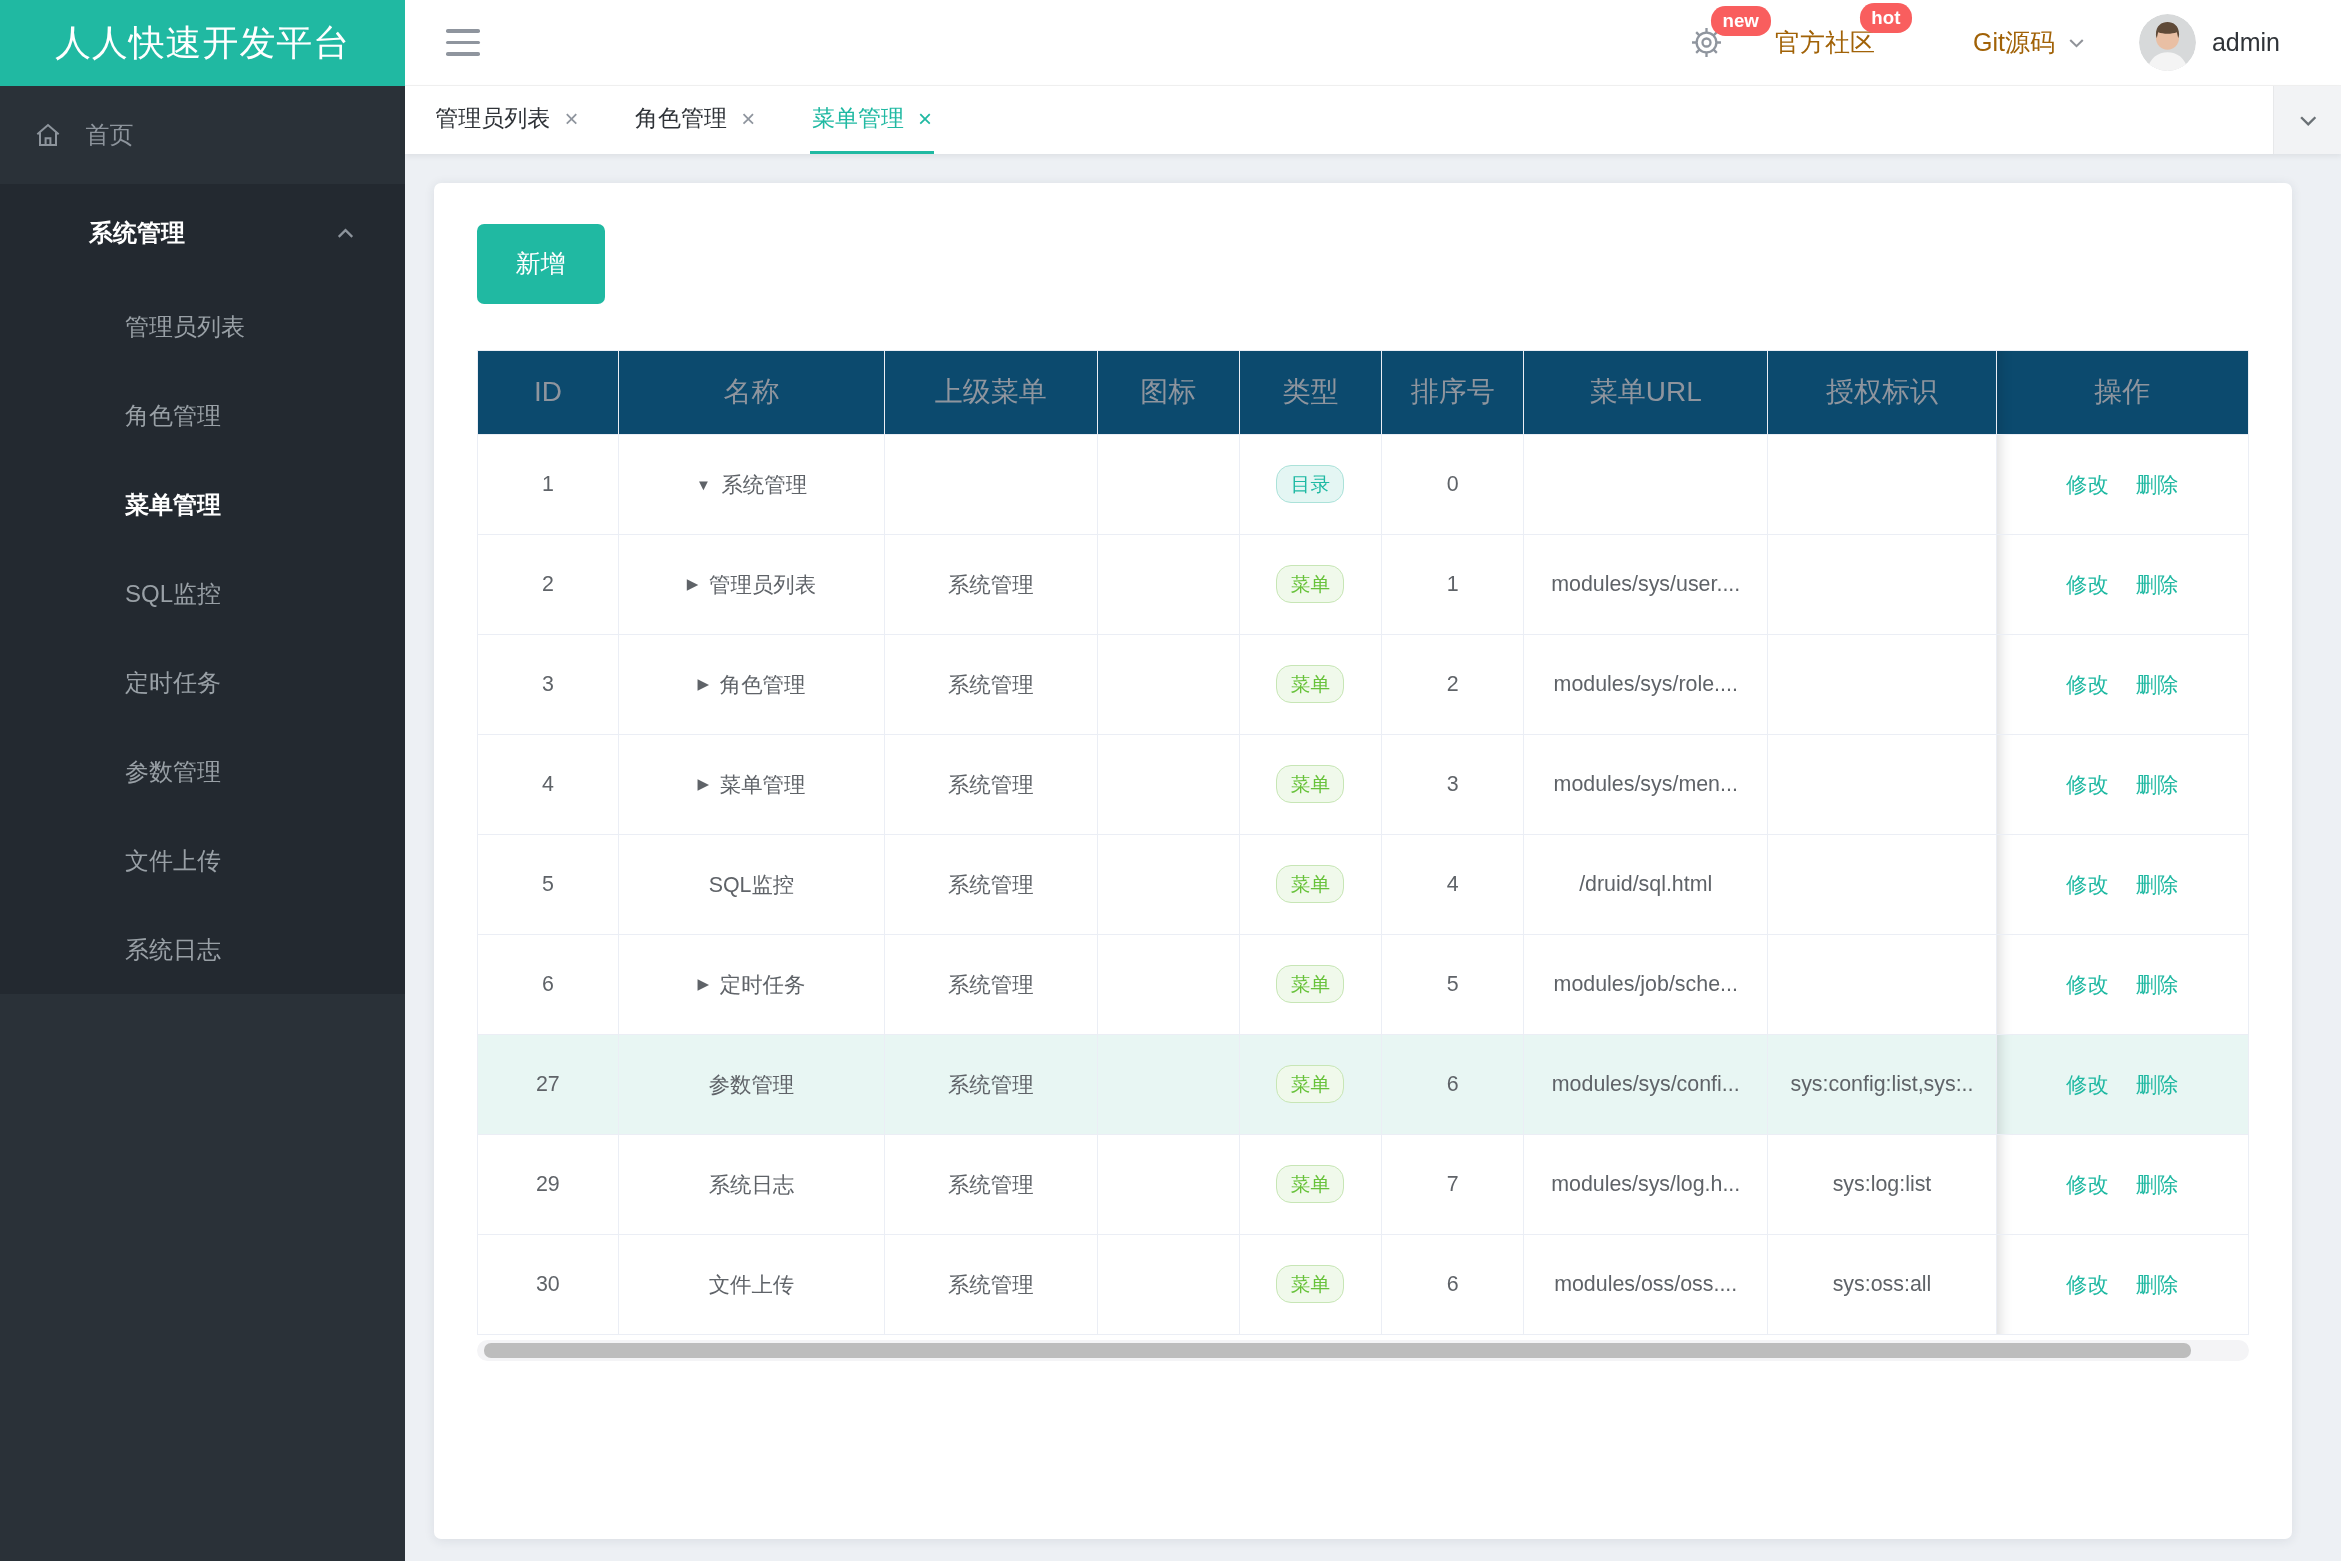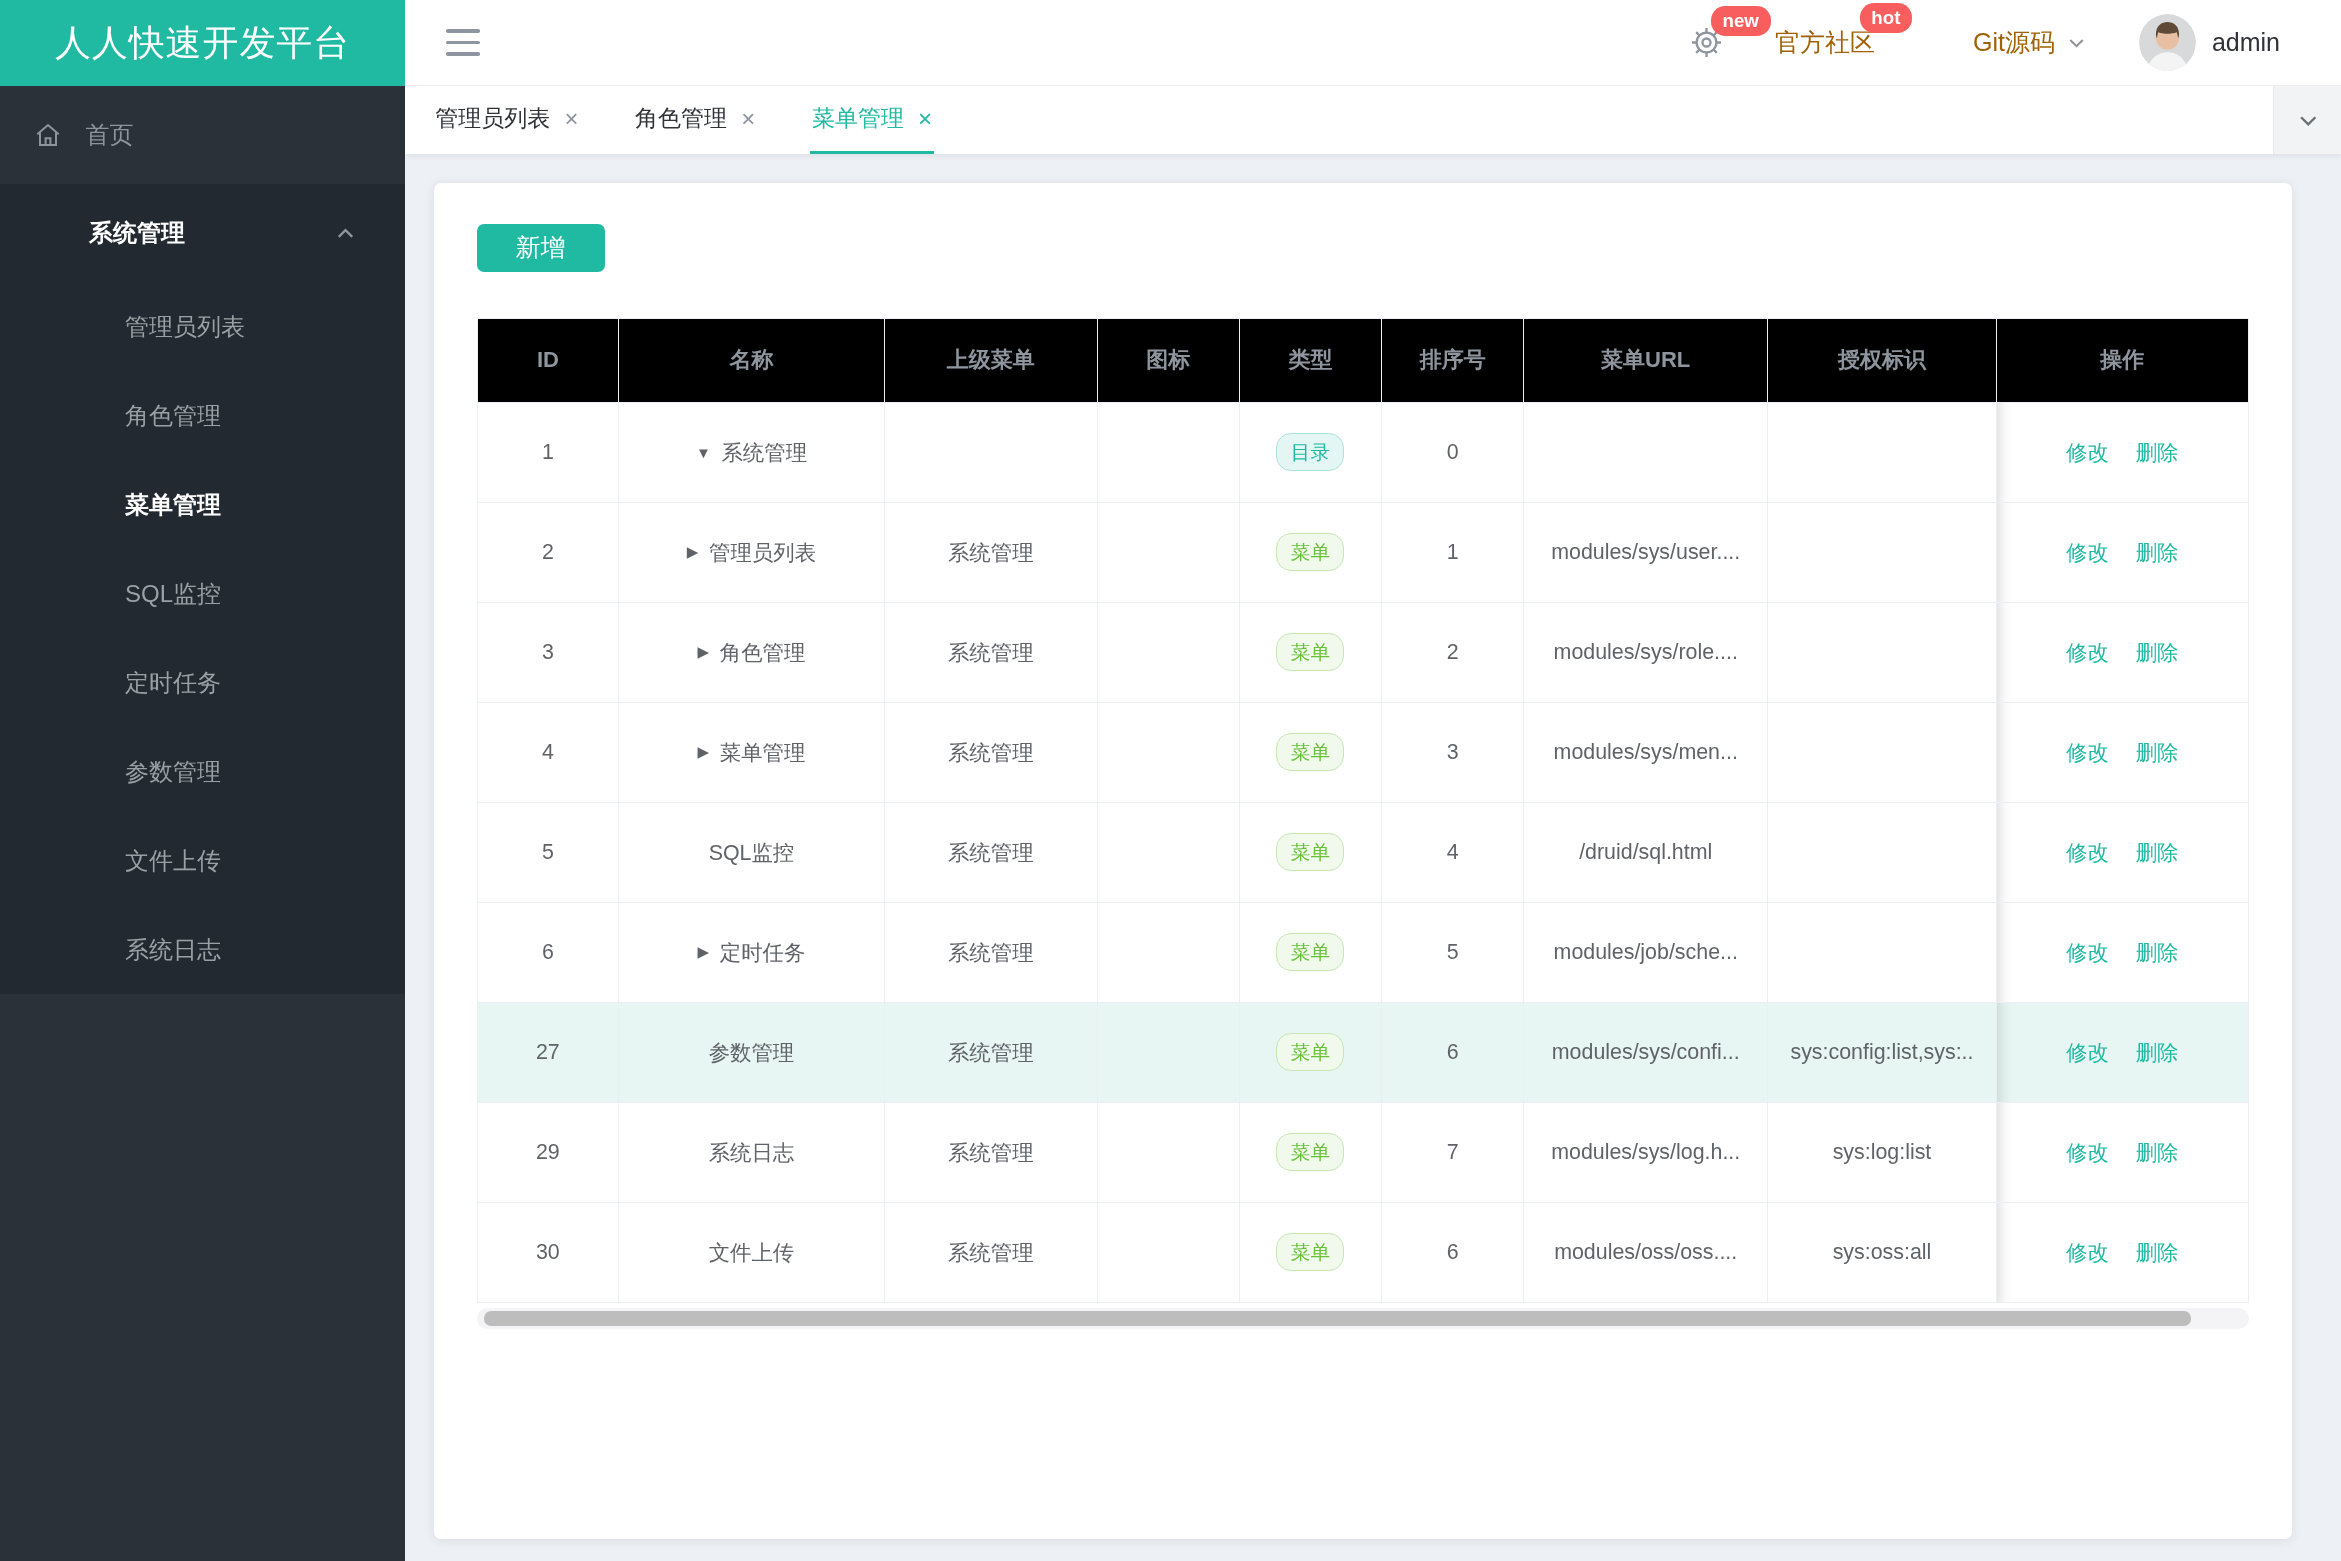--- a/index.html
+++ b/index.html
@@ -37,25 +37,25 @@
   .tabbar { height:68px; background:#fff; display:flex; align-items:stretch; padding-left:28.5px; position:relative; box-shadow:0 2.7px 6.2px rgba(0,0,0,.07); z-index:5; }
   .tab { display:flex; align-items:center; margin-right:53px; font-size:23px; color:#2f3338; border-bottom:3.6px solid transparent; padding:0 1.8px; cursor:pointer; white-space:nowrap; }
   .tab .tab-close { margin-left:14.2px; font-size:24px; color:#8f959e; line-height:1; }
   .tab.active { color:#20b9a2; border-bottom-color:#20b9a2; }
   .tab.active .tab-close { color:#20b9a2; }
   .tab-overflow { margin-left:auto; width:69px; background:#f2f3f5; border-left:0.9px solid #e7e8ea; display:flex; align-items:center; justify-content:center; cursor:pointer; }
 
   
   .content { flex:1; background:#edf0f4; overflow:hidden; }
   .card { margin:28.5px 50px 23px 28.5px; height:1356px; background:#fff; border-radius:7.1px; box-shadow:0 1.8px 10.7px rgba(31,45,61,.09); padding:41px 43px; }
-  .add-btn { height:48px; padding:0 39px; background:#20b9a2; color:#fff; font-size:25px; border:none; border-radius:7.1px; margin-bottom:46px; cursor:pointer; font-family:inherit; }
+  .add-btn { height:80px; padding:0 39px; background:#20b9a2; color:#fff; font-size:25px; border:none; border-radius:7.1px; margin-bottom:46px; cursor:pointer; font-family:inherit; }
 
   table.menu-table { border-collapse:collapse; table-layout:fixed; width:100%; }
   .menu-table th, .menu-table td { border:0.9px solid #ebeef5; text-align:center; overflow:hidden; white-space:nowrap; }
-  .menu-table th { height:84px; color:#8f959e; font-weight:700; font-size:22px; background:#000000; }
+  .menu-table th { height:84px; color:#8f959e; font-weight:400; font-size:28px; background:#0c4a6e; }
   .menu-table td { height:100px; font-size:21.4px; color:#5f6368; background:#fff; }
   tr.hl td { background:#e8f6f3; }
   th.ops, td.ops { box-shadow:inset 16px 0 14.2px -14.2px rgba(0,0,0,.16); }
   .tree-arrow { display:inline-block; font-size:15px; color:#5f6368; margin-right:10.7px; cursor:pointer; vertical-align:middle; }
   .name-text { vertical-align:middle; }
   .tag { display:inline-block; padding:5.3px 13.4px; font-size:19.6px; border-radius:15px; line-height:1.25; }
   .tag.dir { color:#1fb9a3; background:#e4f6f3; border:0.9px solid #abe2d9; }
   .tag.menu { color:#67c23a; background:#f0f9eb; border:0.9px solid #c7e6b5; }
   .op-link { color:#20b9a2; margin:0 13.4px; cursor:pointer; }
 

